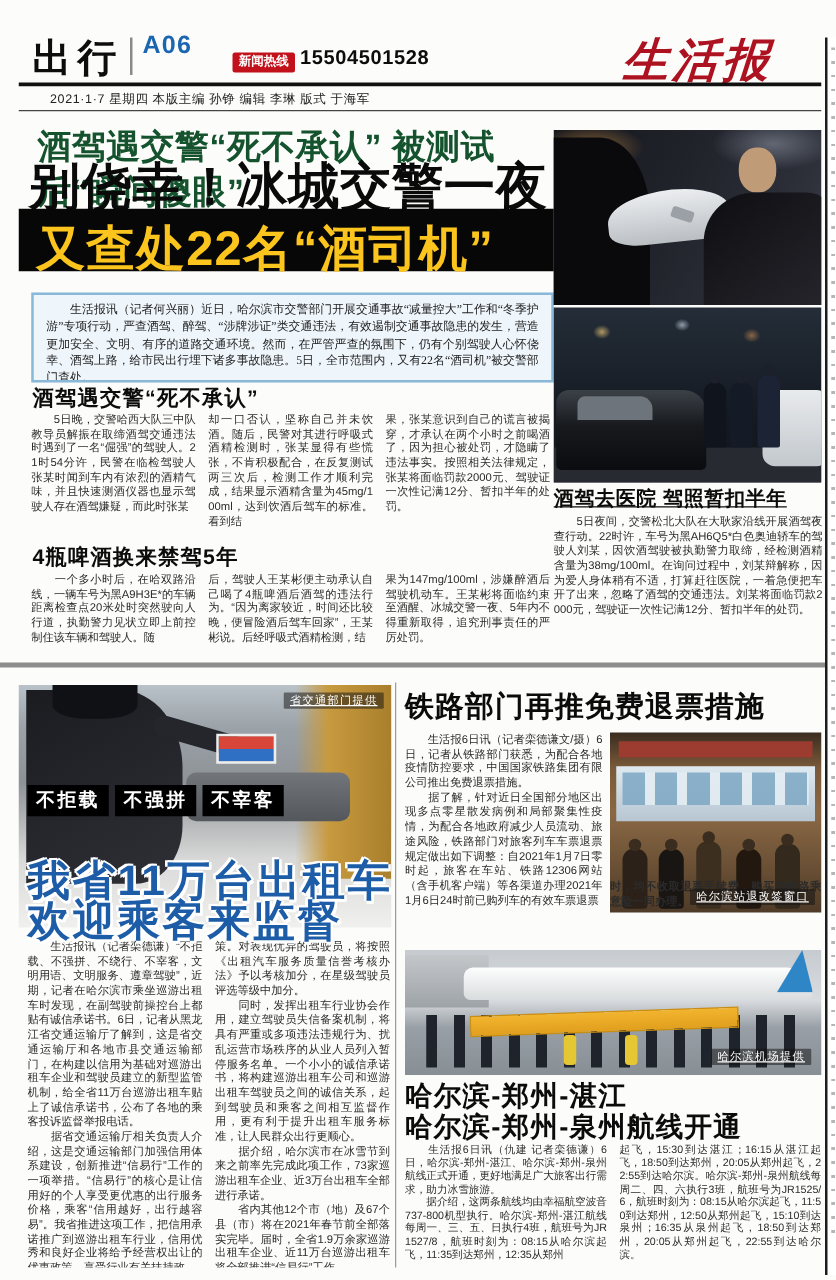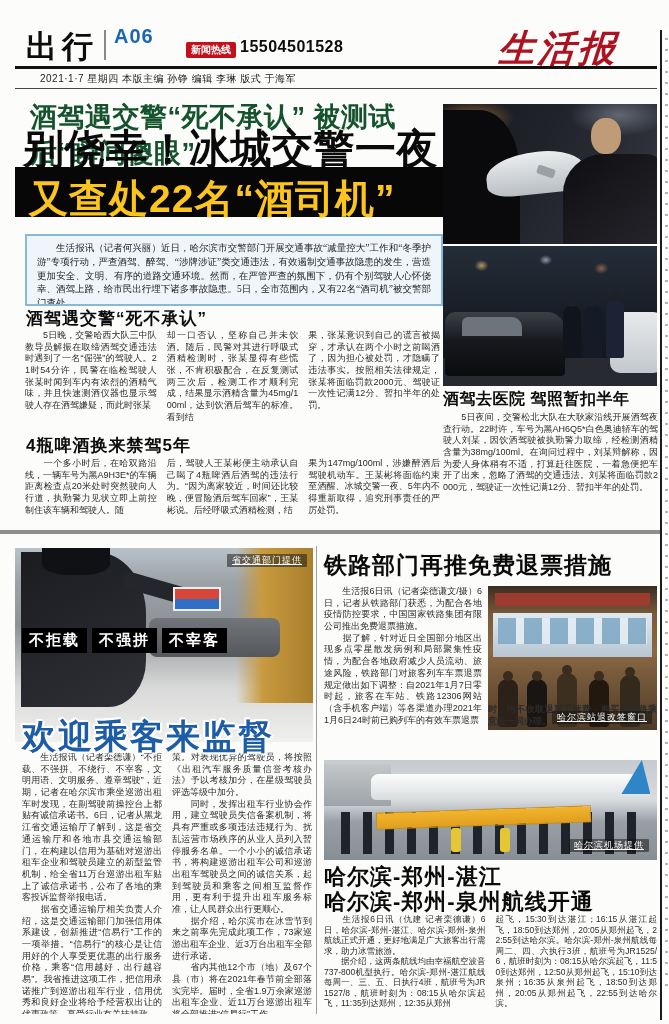--- a/index.html
+++ b/index.html
@@ -59,21 +59,21 @@
       radial-gradient(10px 8px at 74% 16%, rgba(240,160,90,.5), rgba(0,0,0,0) 70%),
       linear-gradient(#242d38 0%,#161c24 55%,#10131a 100%); }
   .p2-road { left:0; bottom:0; width:100%; height:20%; background:#272b31; }
   .p2-sedan { left:1%; bottom:7%; width:56%; height:46%; background:linear-gradient(#3c4148 0%,#17191d 45%,#0b0c0f 100%); border-radius:10px 18px 4px 4px; }
   .p2-sedan-window { left:9%; bottom:36%; width:28%; height:13%; background:#6d747c; border-radius:6px 10px 0 0; }
   .p2-suv { right:-3%; bottom:9%; width:25%; height:44%; background:linear-gradient(#e8eaec,#c3c8cd); border-radius:10px; }
   .p2-fig { bottom:20%; width:18px; height:52px; background:#10141c; border-radius:8px 8px 2px 2px; }
   .p2-fig::before { content:""; position:absolute; top:-9px; left:4px; width:10px; height:10px; border-radius:50%; background:#1b2029; }
   .p2-fig.f1 { left:56%; } .p2-fig.f2 { left:66%; background:#141a26; } .p2-fig.f3 { left:76%; background:#1b2334; height:58px; }
 
-  .side-title { position:absolute; left:443px; top:389px; font-size:16px; font-weight:900; color:#0c0c0c; letter-spacing:.5px; }
+  .side-title { position:absolute; left:443px; top:389px; font-size:16px; font-weight:900; color:#0c0c0c; letter-spacing:.5px;text-decoration:underline; }
   .side-body { position:absolute; left:443px; top:412px; width:215px; height:118px; overflow:hidden; }
 
   
   .page-divider { position:absolute; left:0; top:530px; width:661px; height:4px; background:#8d8d8d; }
   .bottom-vsep { position:absolute; left:316px; top:546px; width:1px; height:468px; background:#9c9c9c; }
 
   
   #photo-taxi { left:15px; top:548px; width:298px; height:194px;
     background:linear-gradient(180deg,#b9c2c8 0%,#9aa2a8 18%,#8e9296 40%,#d8d9d8 72%,#f0f0ee 100%); }
   .p3-door { right:0; top:0; width:26%; height:80%; background:linear-gradient(90deg,rgba(200,154,63,0) 0%,#c89a3f 35%,#a97f2c 100%); }
@@ -188,20 +188,21 @@
     <div class="p3-arm"></div>
     <div class="p3-sticker"></div>
     <div class="p3-dash"></div>
     <div class="credit" style="right:6px; top:6px;">省交通部门提供</div>
   </div>
   <div class="taxi-badges">
     <span>不拒载</span>
     <span>不强拼</span>
     <span>不宰客</span>
   </div>
+  <div class="taxi-title" id="taxi-title1">我省11万台出租车</div>
   <div class="taxi-title" id="taxi-title2">欢迎乘客来监督</div>
   <div class="cols" id="taxi-cols">
     <div class="coltext">　　生活报讯（记者栾德谦）“不拒载、不强拼、不绕行、不宰客，文明用语、文明服务、遵章驾驶”，近期，记者在哈尔滨市乘坐巡游出租车时发现，在副驾驶前操控台上都贴有诚信承诺书。6日，记者从黑龙江省交通运输厅了解到，这是省交通运输厅和各地市县交通运输部门，在构建以信用为基础对巡游出租车企业和驾驶员建立的新型监管机制，给全省11万台巡游出租车贴上了诚信承诺书，公布了各地的乘客投诉监督举报电话。
 　　据省交通运输厅相关负责人介绍，这是交通运输部门加强信用体系建设，创新推进“信易行”工作的一项举措。“信易行”的核心是让信用好的个人享受更优惠的出行服务价格，乘客“信用越好，出行越容易”。我省推进这项工作，把信用承诺推广到巡游出租车行业，信用优秀和良好企业将给予经营权出让的优惠政策，享受行业有关扶持政</div>
     <div class="coltext">策。对表现优异的驾驶员，将按照《出租汽车服务质量信誉考核办法》予以考核加分，在星级驾驶员评选等级中加分。
 　　同时，发挥出租车行业协会作用，建立驾驶员失信备案机制，将具有严重或多项违法违规行为、扰乱运营市场秩序的从业人员列入暂停服务名单。一个小小的诚信承诺书，将构建巡游出租车公司和巡游出租车驾驶员之间的诚信关系，起到驾驶员和乘客之间相互监督作用，更有利于提升出租车服务标准，让人民群众出行更顺心。
 　　据介绍，哈尔滨市在冰雪节到来之前率先完成此项工作，73家巡游出租车企业、近3万台出租车全部进行承诺。
 　　省内其他12个市（地）及67个县（市）将在2021年春节前全部落实完毕。届时，全省1.9万余家巡游出租车企业、近11万台巡游出租车将全部推进“信易行”工作。</div>
   </div>
 

